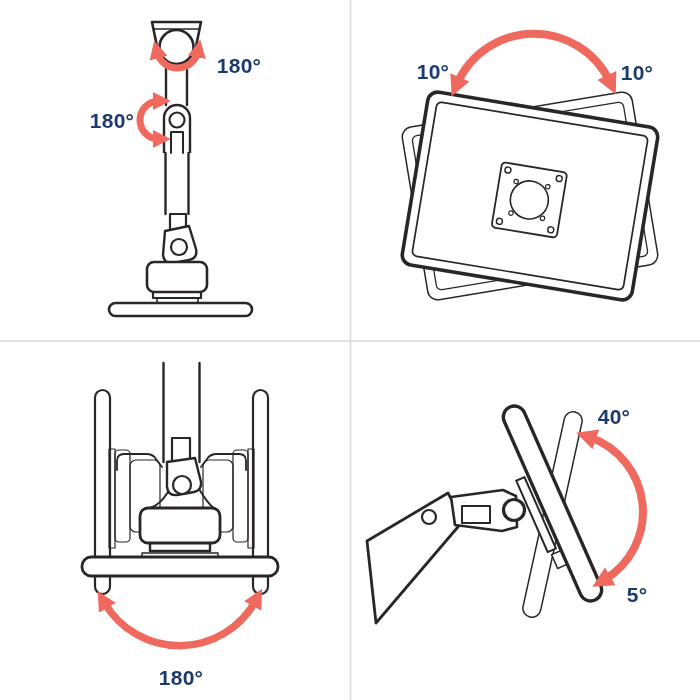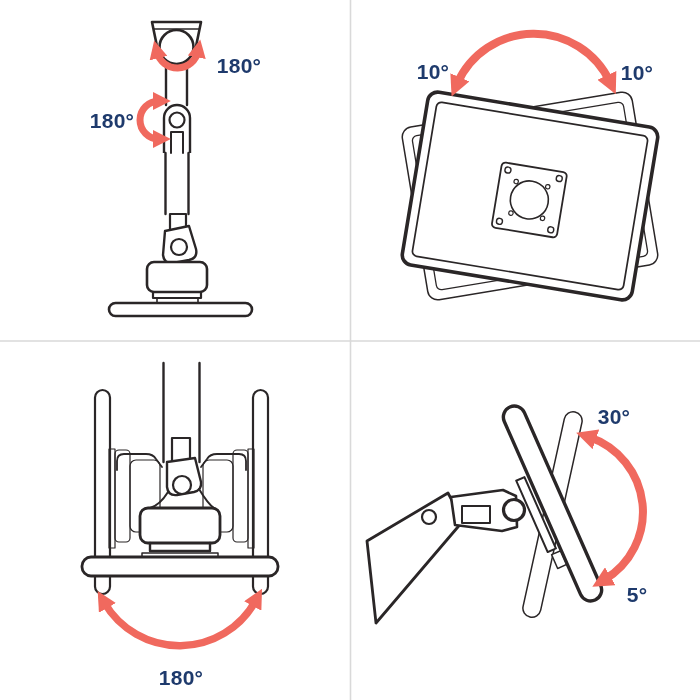--- a/index.html
+++ b/index.html
@@ -112,15 +112,15 @@
     </g>
     <path class="red" stroke-width="8" marker-start="url(#ah)" marker-end="url(#ah)" d="M589,437 A79,79 0 0 1 604,580" stroke="#f0695e"></path>
   </g>
 </svg>
 
   <div class="deg" style="left:239px;top:66px;">180°</div>
   <div class="deg" style="left:112px;top:121px;">180°</div>
   <div class="deg" style="left:433px;top:72px;">10°</div>
   <div class="deg" style="left:637px;top:73px;">10°</div>
   <div class="deg" style="left:181px;top:678px;">180°</div>
-  <div class="deg" style="left:614px;top:417px;">30°</div>
+  <div class="deg" style="left:614px;top:417px;">40°</div>
   <div class="deg" style="left:637px;top:595px;">5°</div>
 </div>
 
 </body></html>

